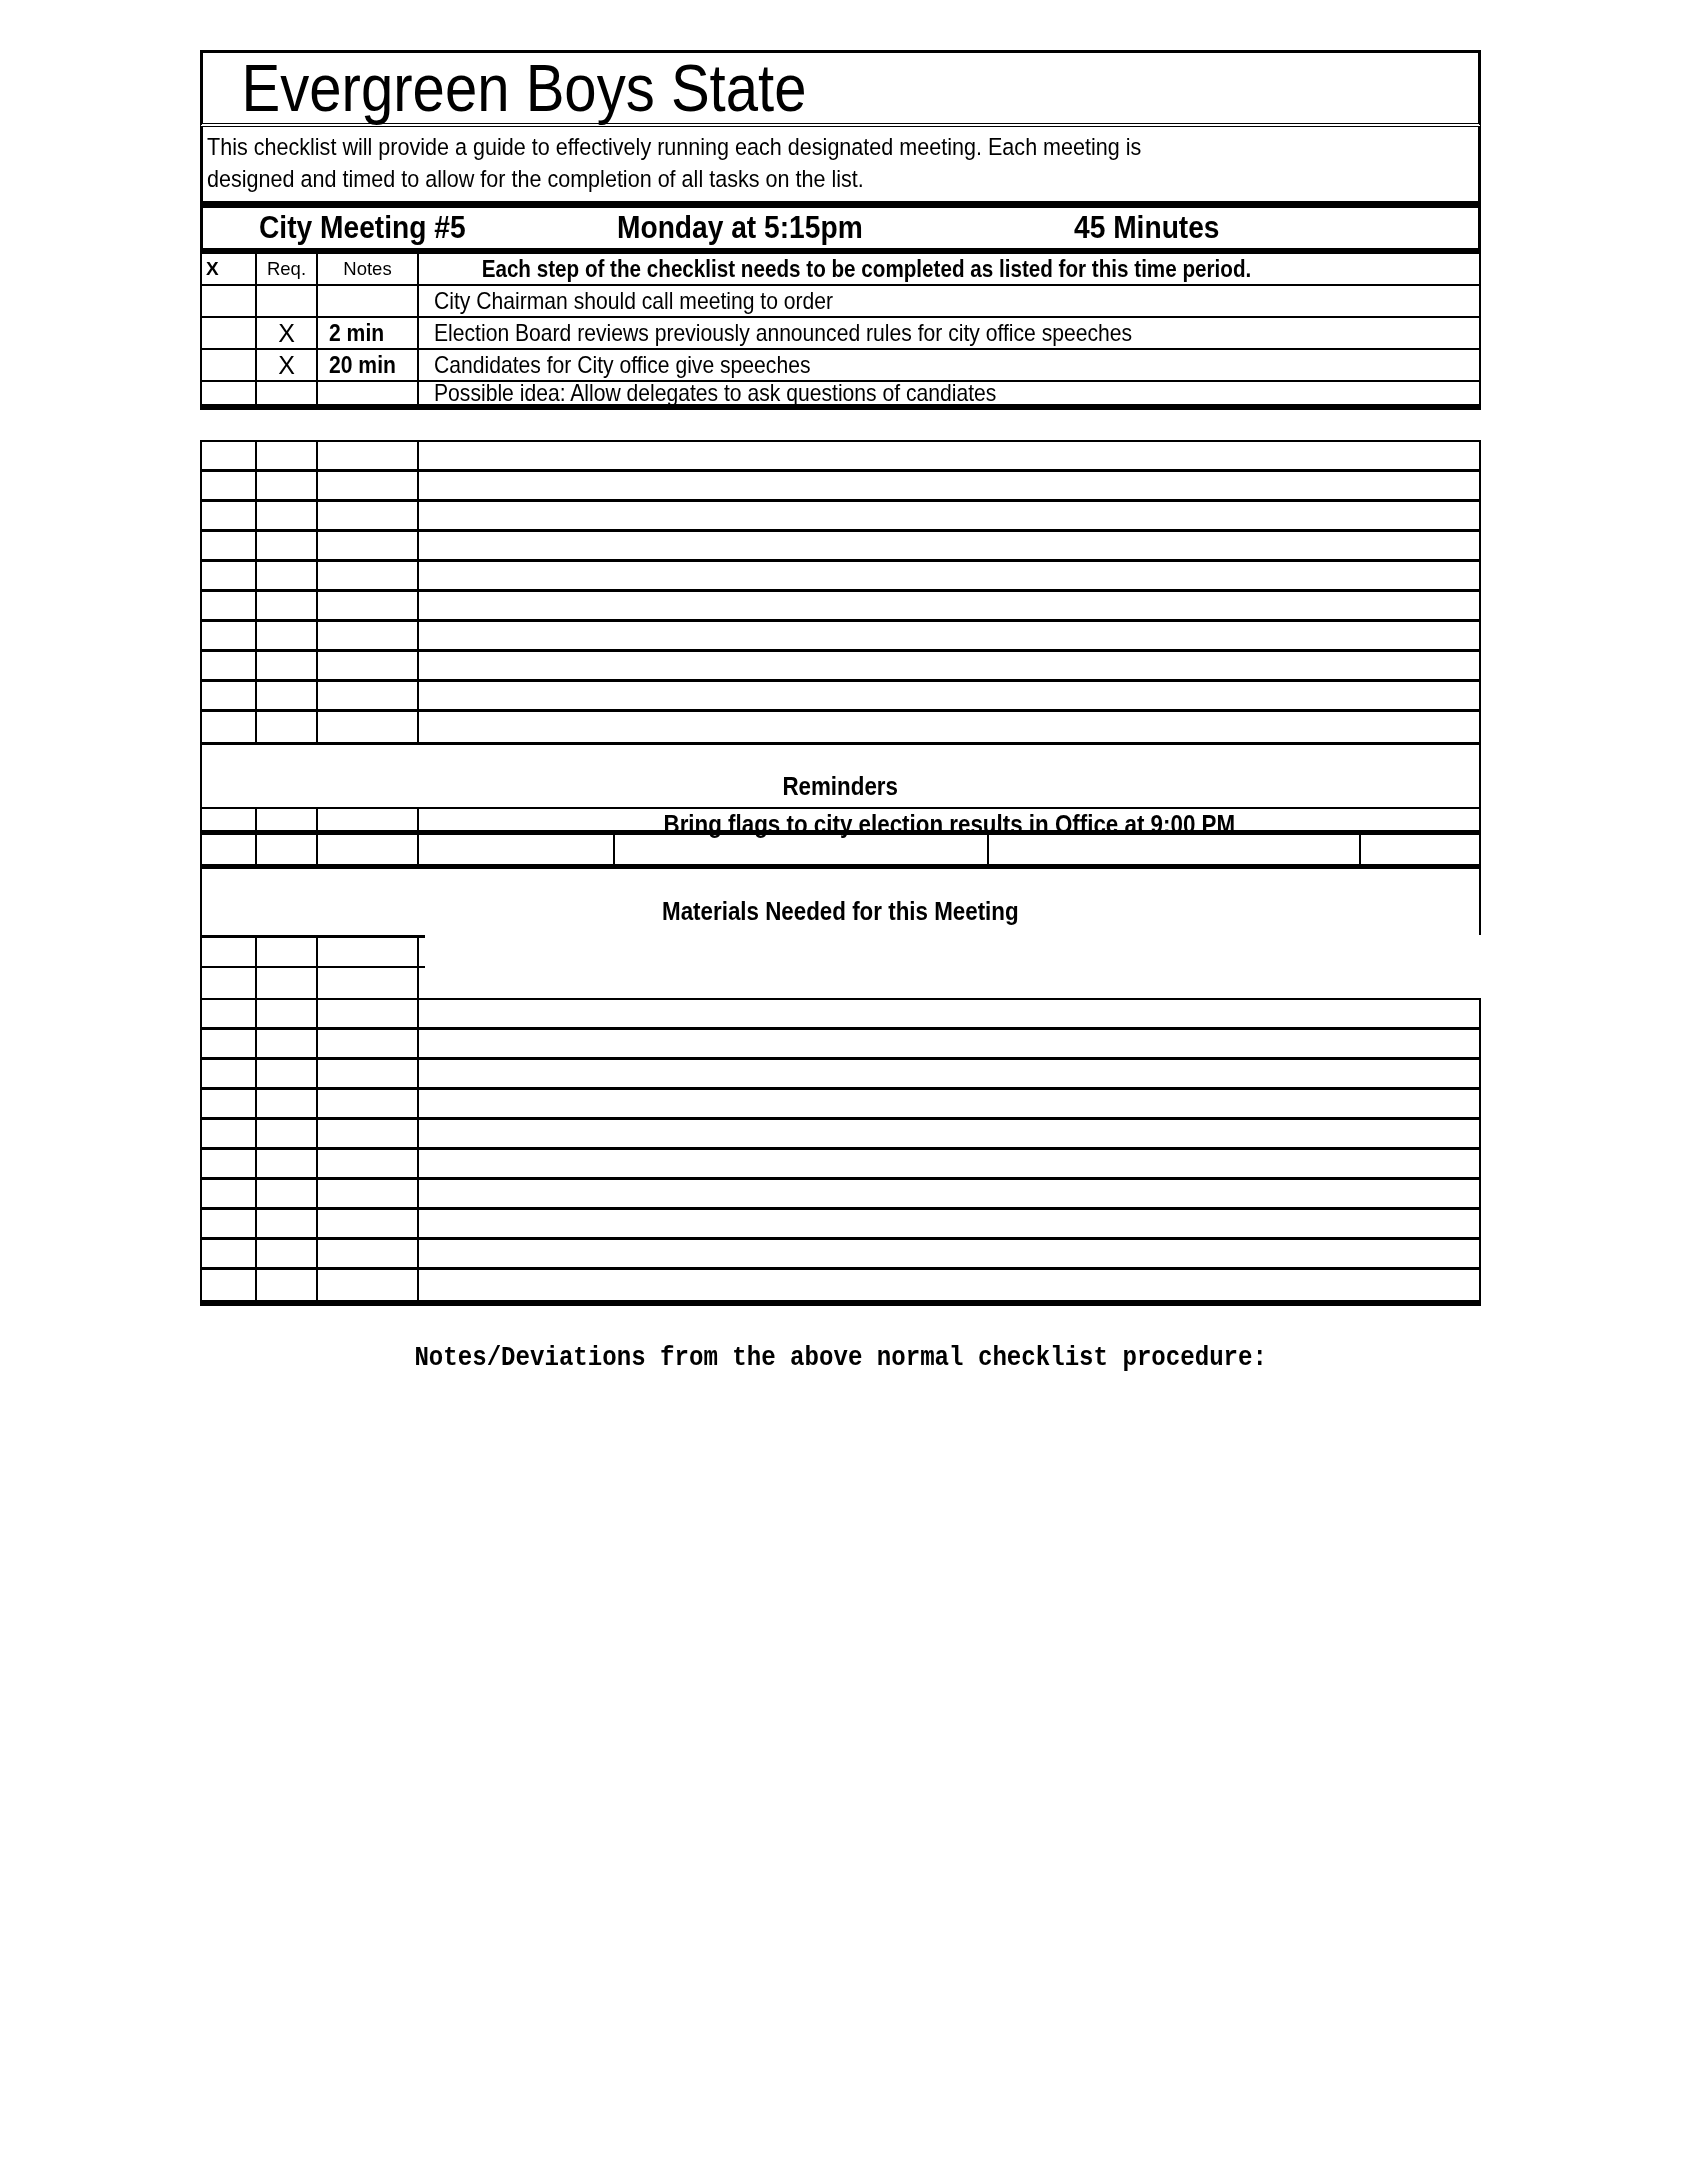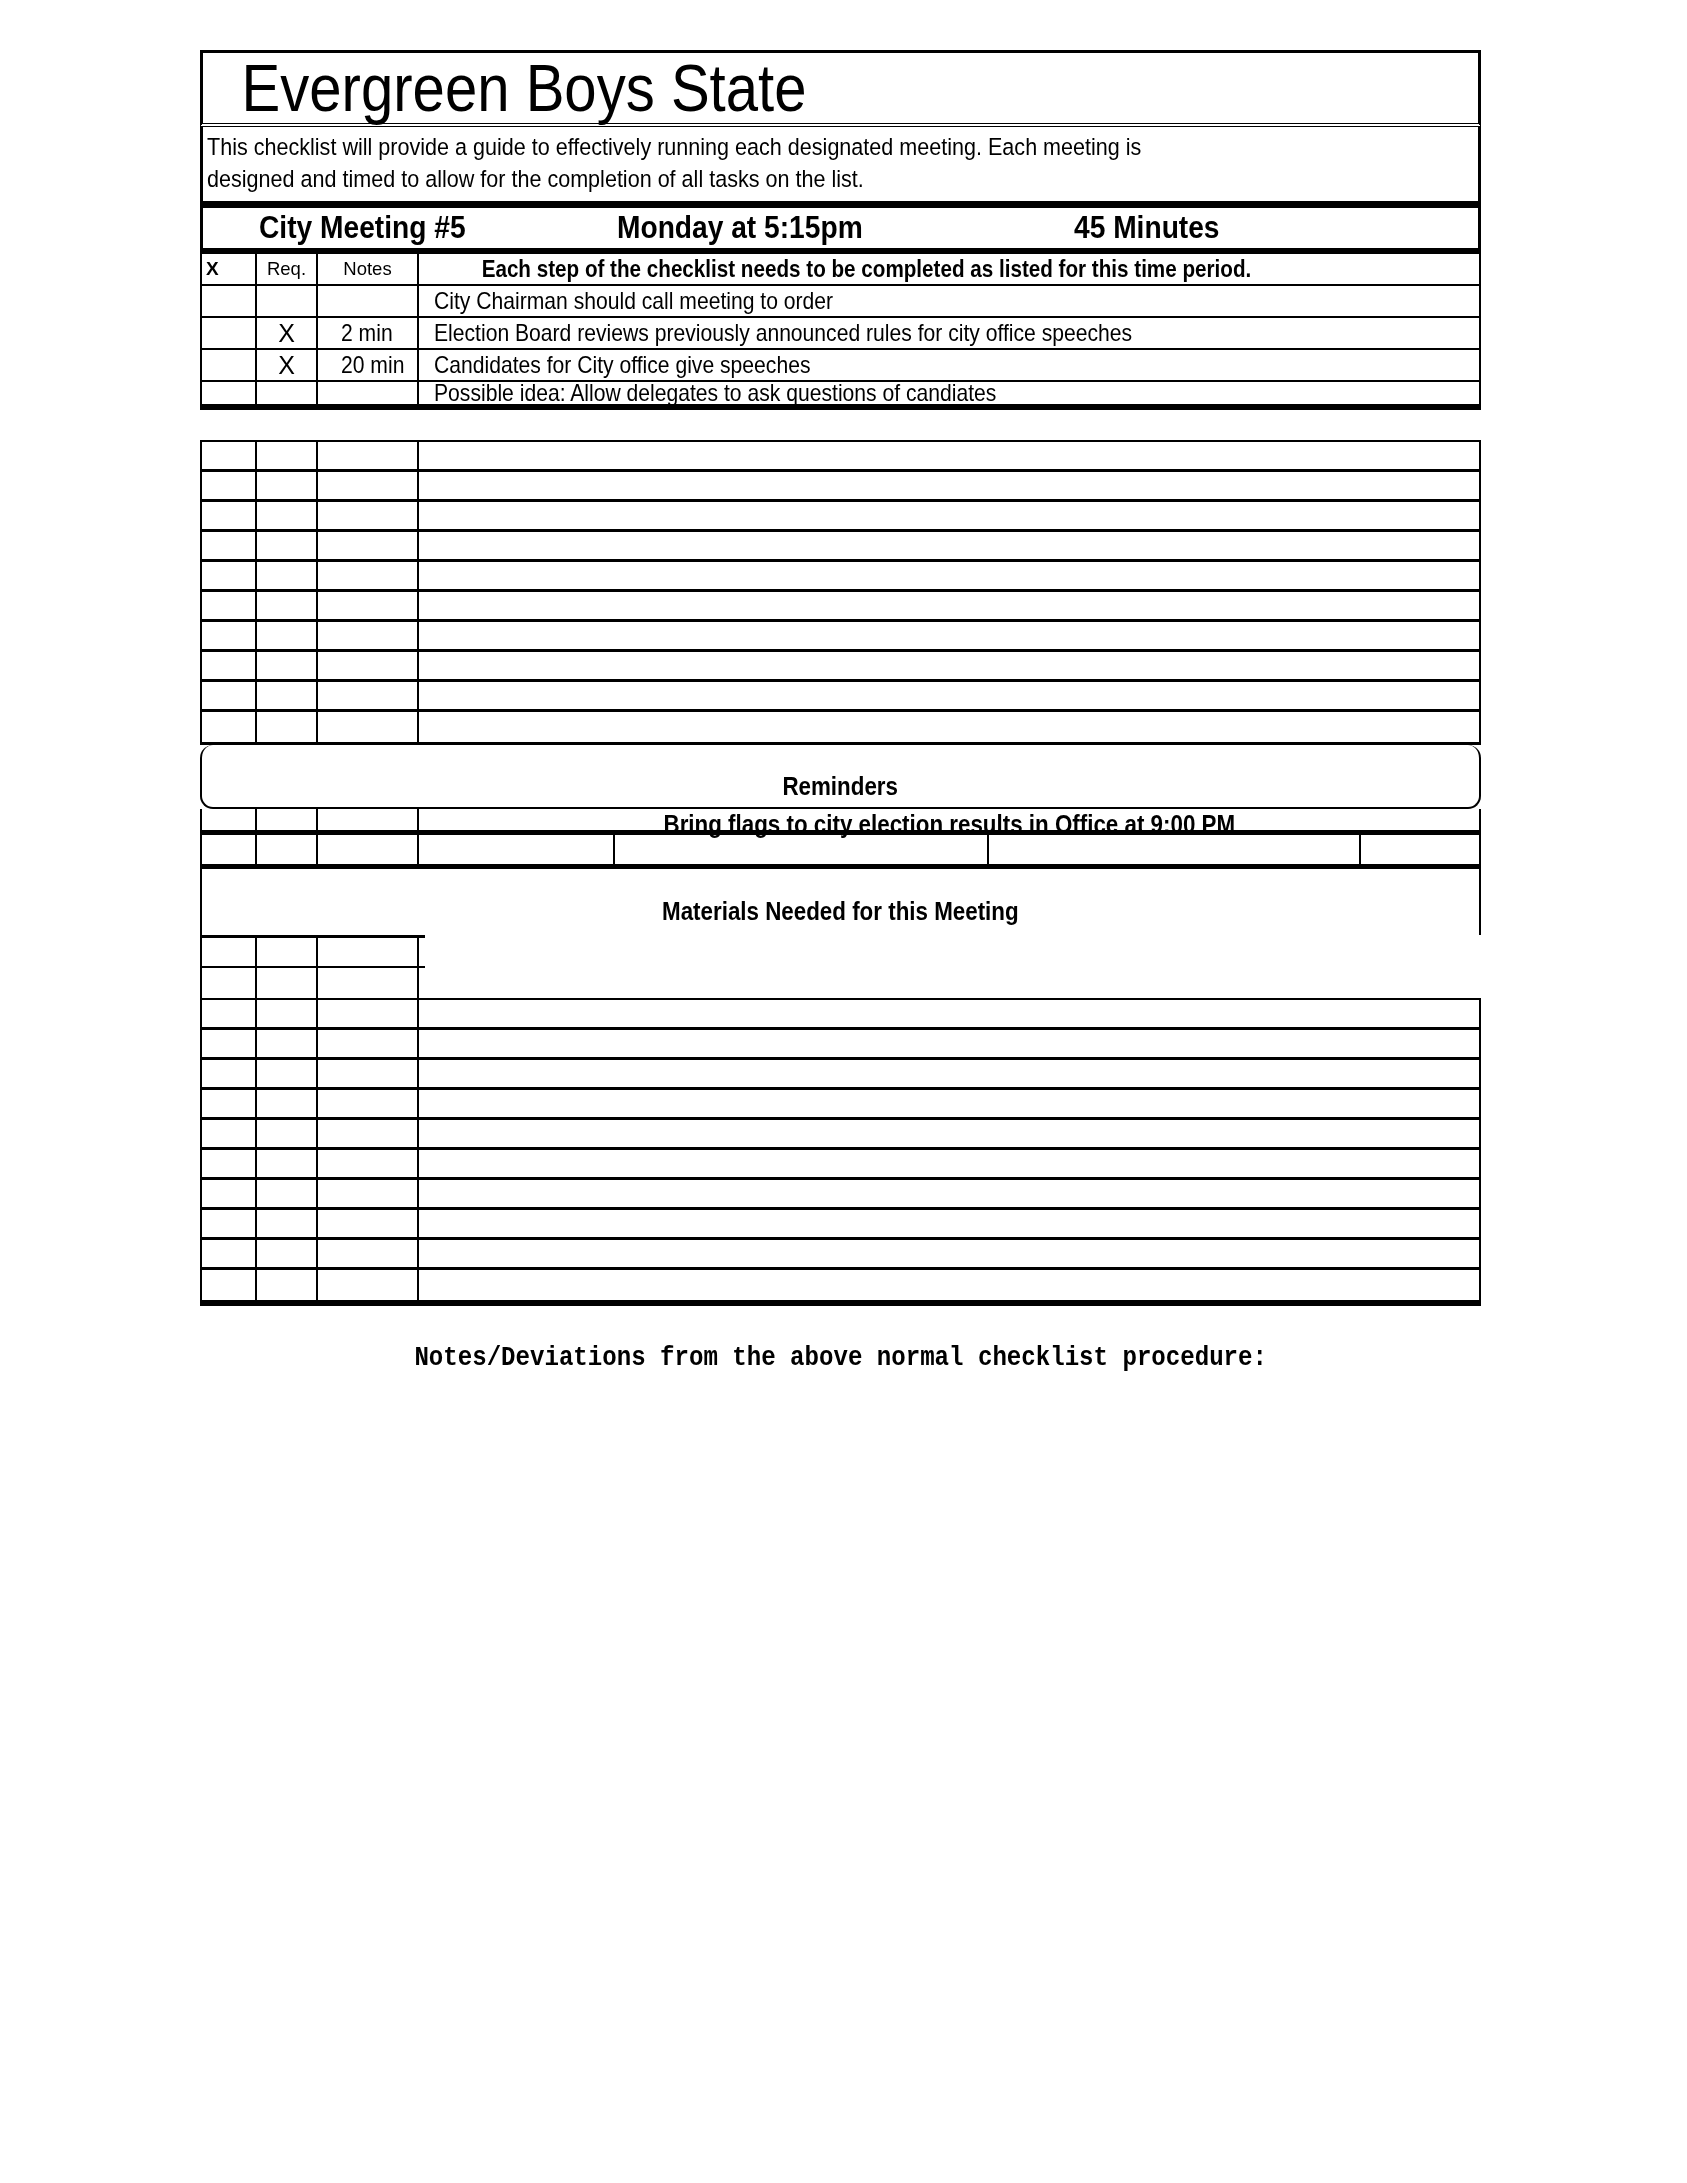--- a/index.html
+++ b/index.html
@@ -50,21 +50,21 @@
   .tbl { border-left: 2.6px solid #000; border-right: 2.6px solid #000; }
   .trow { display: grid; grid-template-columns: 55px 61px 101px 1fr; border-bottom: 2px solid #000; }
   .trow > div { border-right: 2px solid #000; display: flex; align-items: center; overflow: hidden; }
   .trow > div:last-child { border-right: none; }
   .trow-head { height: 32px; }
   .trow-head > div { align-items: center; }
   .r45 { height: 32px; } .r46 { height: 32px; } .r43 { height: 28.4px; }
   .trow-last { border-bottom: 6.6px solid #000; }
   .cell-x    { padding-left: 4px; }
   .cell-req  { justify-content: center; }
-  .cell-time { padding-left: 23px; }
+  .cell-time { padding-left: 11px; font-weight: bold; }
   .cell-step { padding-left: 15px; font-size: 24px; }
   .hx   { font-weight: bold; font-size: 19px; }
   .hreq, .htime { font-size: 18.5px; justify-content: center; padding: 0; }
   .hstep { justify-content: flex-start; font-weight: bold; font-size: 24px; padding: 0; }
   .mark-x { font-size: 25px; }
   .t36 { font-size: 24px; }
 
   .gap45 { height: 30px; }
 
   
@@ -75,21 +75,21 @@
   .erow > div:last-child { border-right: none; }
   .egrid-m { border-bottom-width: 6px; }
   .egrid-m .erow { height: 30px; }
 
   
   .rem-cell {
     height: 64px;
     border-left: 2.6px solid #000; border-right: 2.6px solid #000; border-bottom: 2px solid #000;
     display: flex; align-items: flex-end; justify-content: center;
     padding-bottom: 5.3px;
-    font-weight: bold; font-size: 26px; border-radius: 13px;
+    font-weight: bold; font-size: 26px;
   }
   .bring-row {
     display: grid; grid-template-columns: 55px 61px 101px 1fr;
     border-left: 2.6px solid #000; border-right: 2.6px solid #000; border-bottom: 5.3px solid #000;
     height: 26px;
   }
   .bring-row > div { border-right: 2px solid #000; }
   .bring-row > div:last-child { border-right: none; display: flex; align-items: center; justify-content: center; font-weight: bold; font-size: 26px; }
   .multi-row {
     display: grid; grid-template-columns: 55px 61px 101px 196px 374px 372px 1fr;

